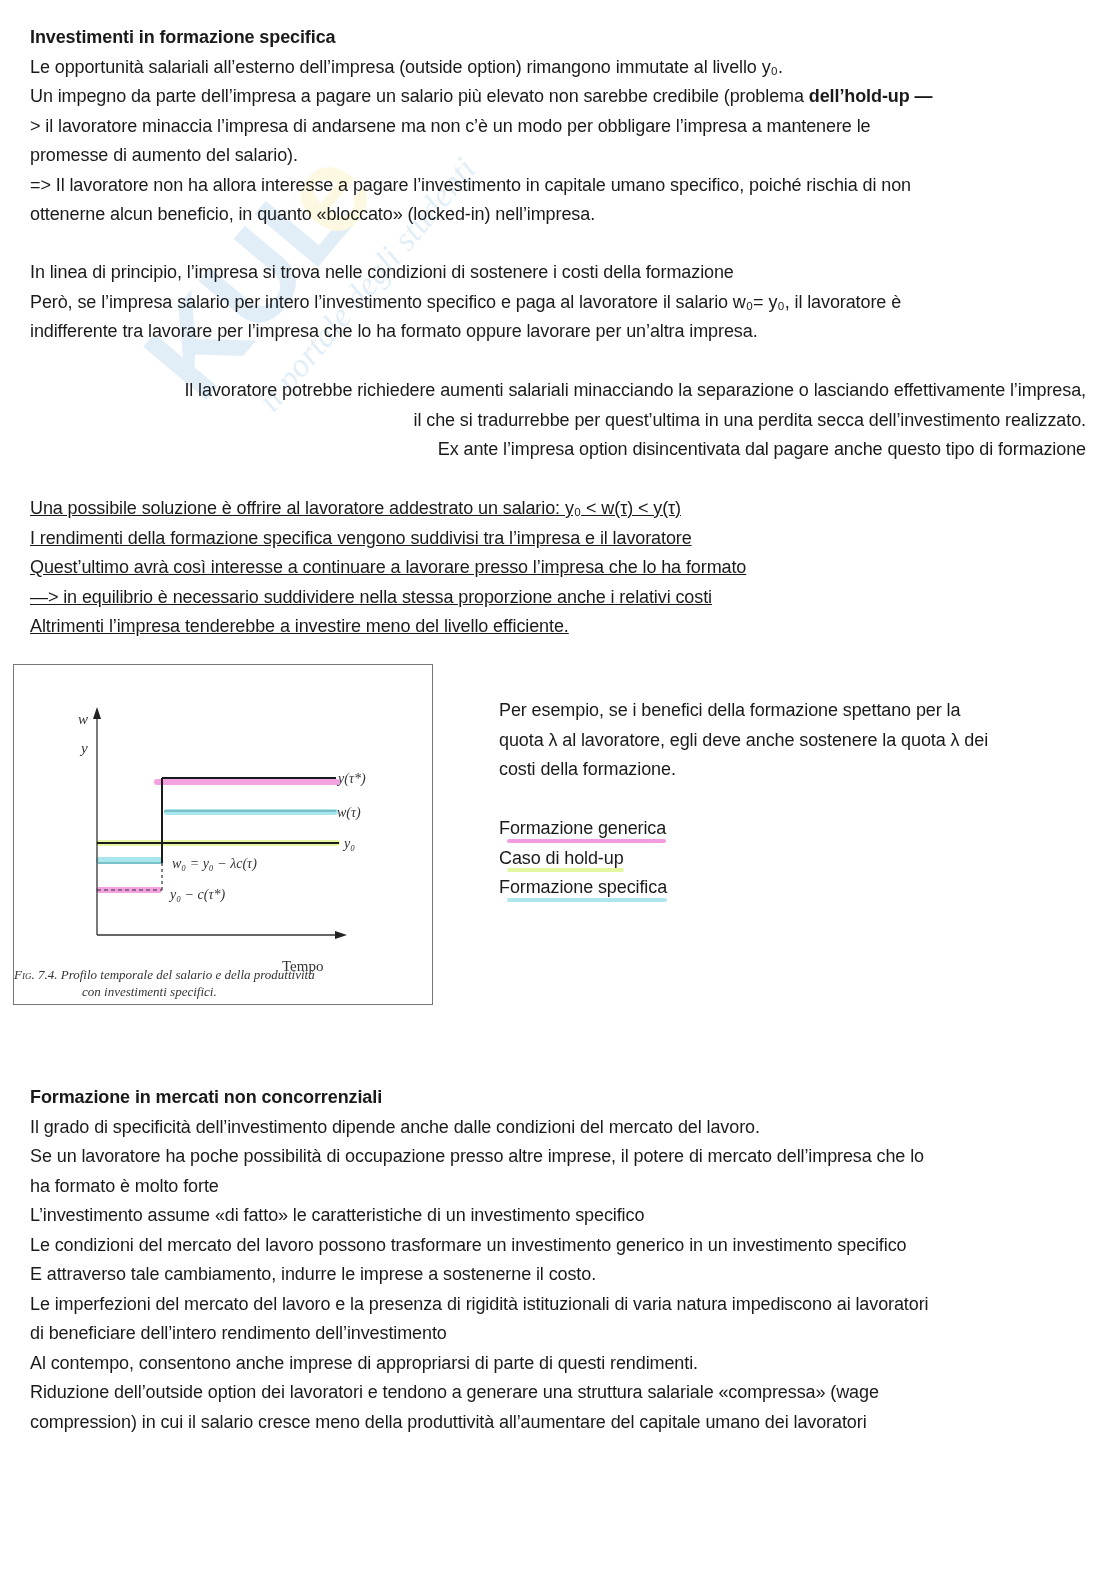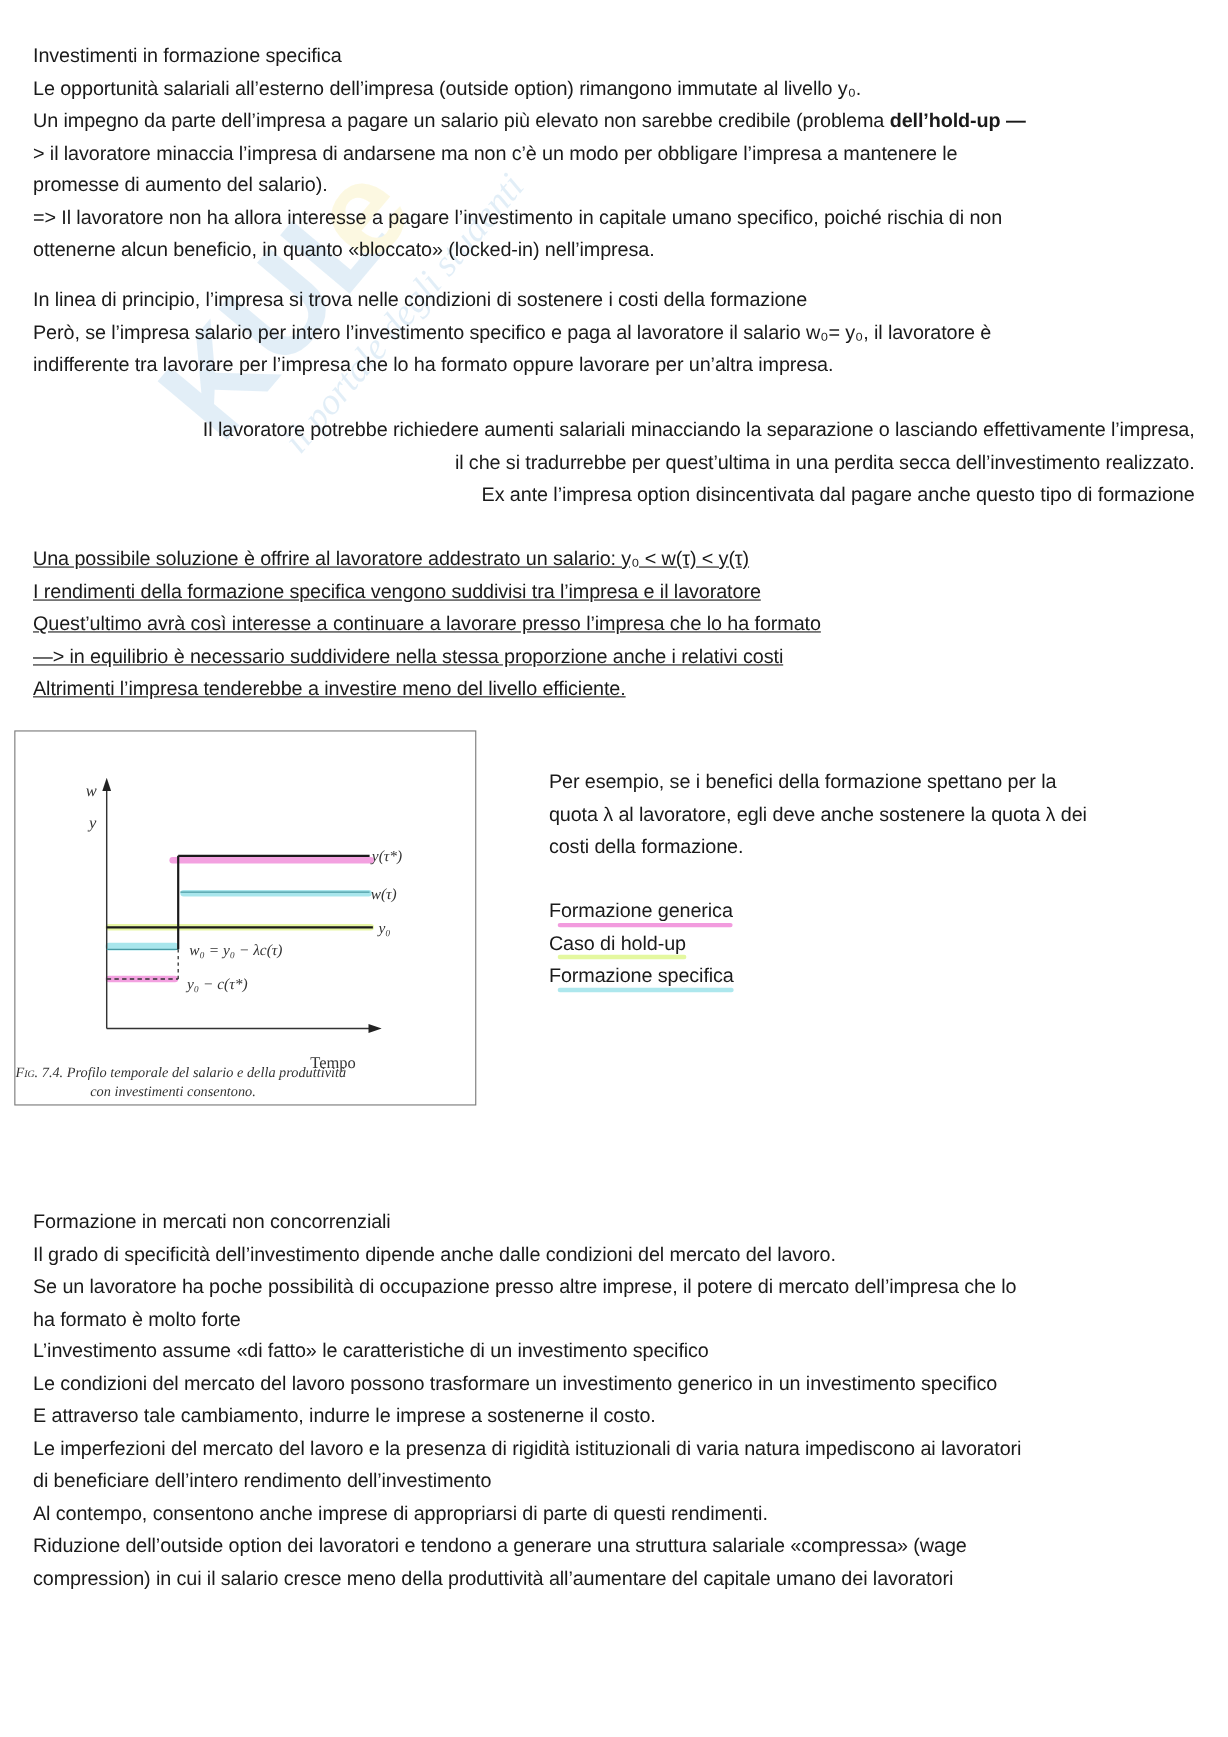--- a/index.html
+++ b/index.html
@@ -6,21 +6,21 @@
     body {
       width: 1116px; height: 1579px; position: relative; overflow: hidden;
       font-family: "Liberation Sans", sans-serif; color: #1a1a1a;
     }
     .watermark {
       position: absolute; left: 70px; top: 60px; width: 420px; height: 380px;
       pointer-events: none; z-index: 0;
     }
     .block { position: absolute; left: 30px; right: 30px; z-index: 1; }
     .line { font-size: 18px; line-height: 29.5px; height: 29.5px; white-space: nowrap; letter-spacing: -0.1px; }
-    .heading { font-weight: normal; margin-top: 13px; }
+    .heading { font-weight: bold; }
     b { font-weight: bold; text-align: right; }
 
     #sec1 { top: 23px; }
     #sec2 { top: 258px; }
     #sec3 { top: 376px; text-align: right; }
     #sec4 { top: 494px; text-decoration: underline; }
     #sec5 { top: 1083px; }
 
     .figure-box {
       position: absolute; left: 13px; top: 664px; width: 420px; height: 341px;
@@ -114,21 +114,21 @@
     <text class="svg-text" x="323" y="152" font-size="14">w(τ)</text>
     <text class="svg-text" x="330" y="183" font-size="14">y₀</text>
     <text class="svg-text" x="158" y="203" font-size="14">w₀ = y₀ − λc(τ)</text>
     <text class="svg-text" x="156" y="234" font-size="14">y₀ − c(τ*)</text>
     <text class="svg-text-up" x="268" y="306" font-size="15">Tempo</text>
   </svg>
 </div>
 
 <div class="fig-caption">
   <div><span class="num">Fig. 7.4.</span> <span>Profilo temporale del salario e della produttività</span></div>
-  <div class="cap-line2">con investimenti consentono.</div>
+  <div class="cap-line2">con investimenti specifici.</div>
 </div>
 
 <div class="side">
   <div class="line">Per esempio, se i benefici della formazione spettano per la</div>
   <div class="line">quota λ al lavoratore, egli deve anche sostenere la quota λ dei</div>
   <div class="line">costi della formazione.</div>
   <div class="line"></div>
   <div class="line">
     <span class="legend-item">
       <span class="hl" style="background:#f08ad8"></span>

